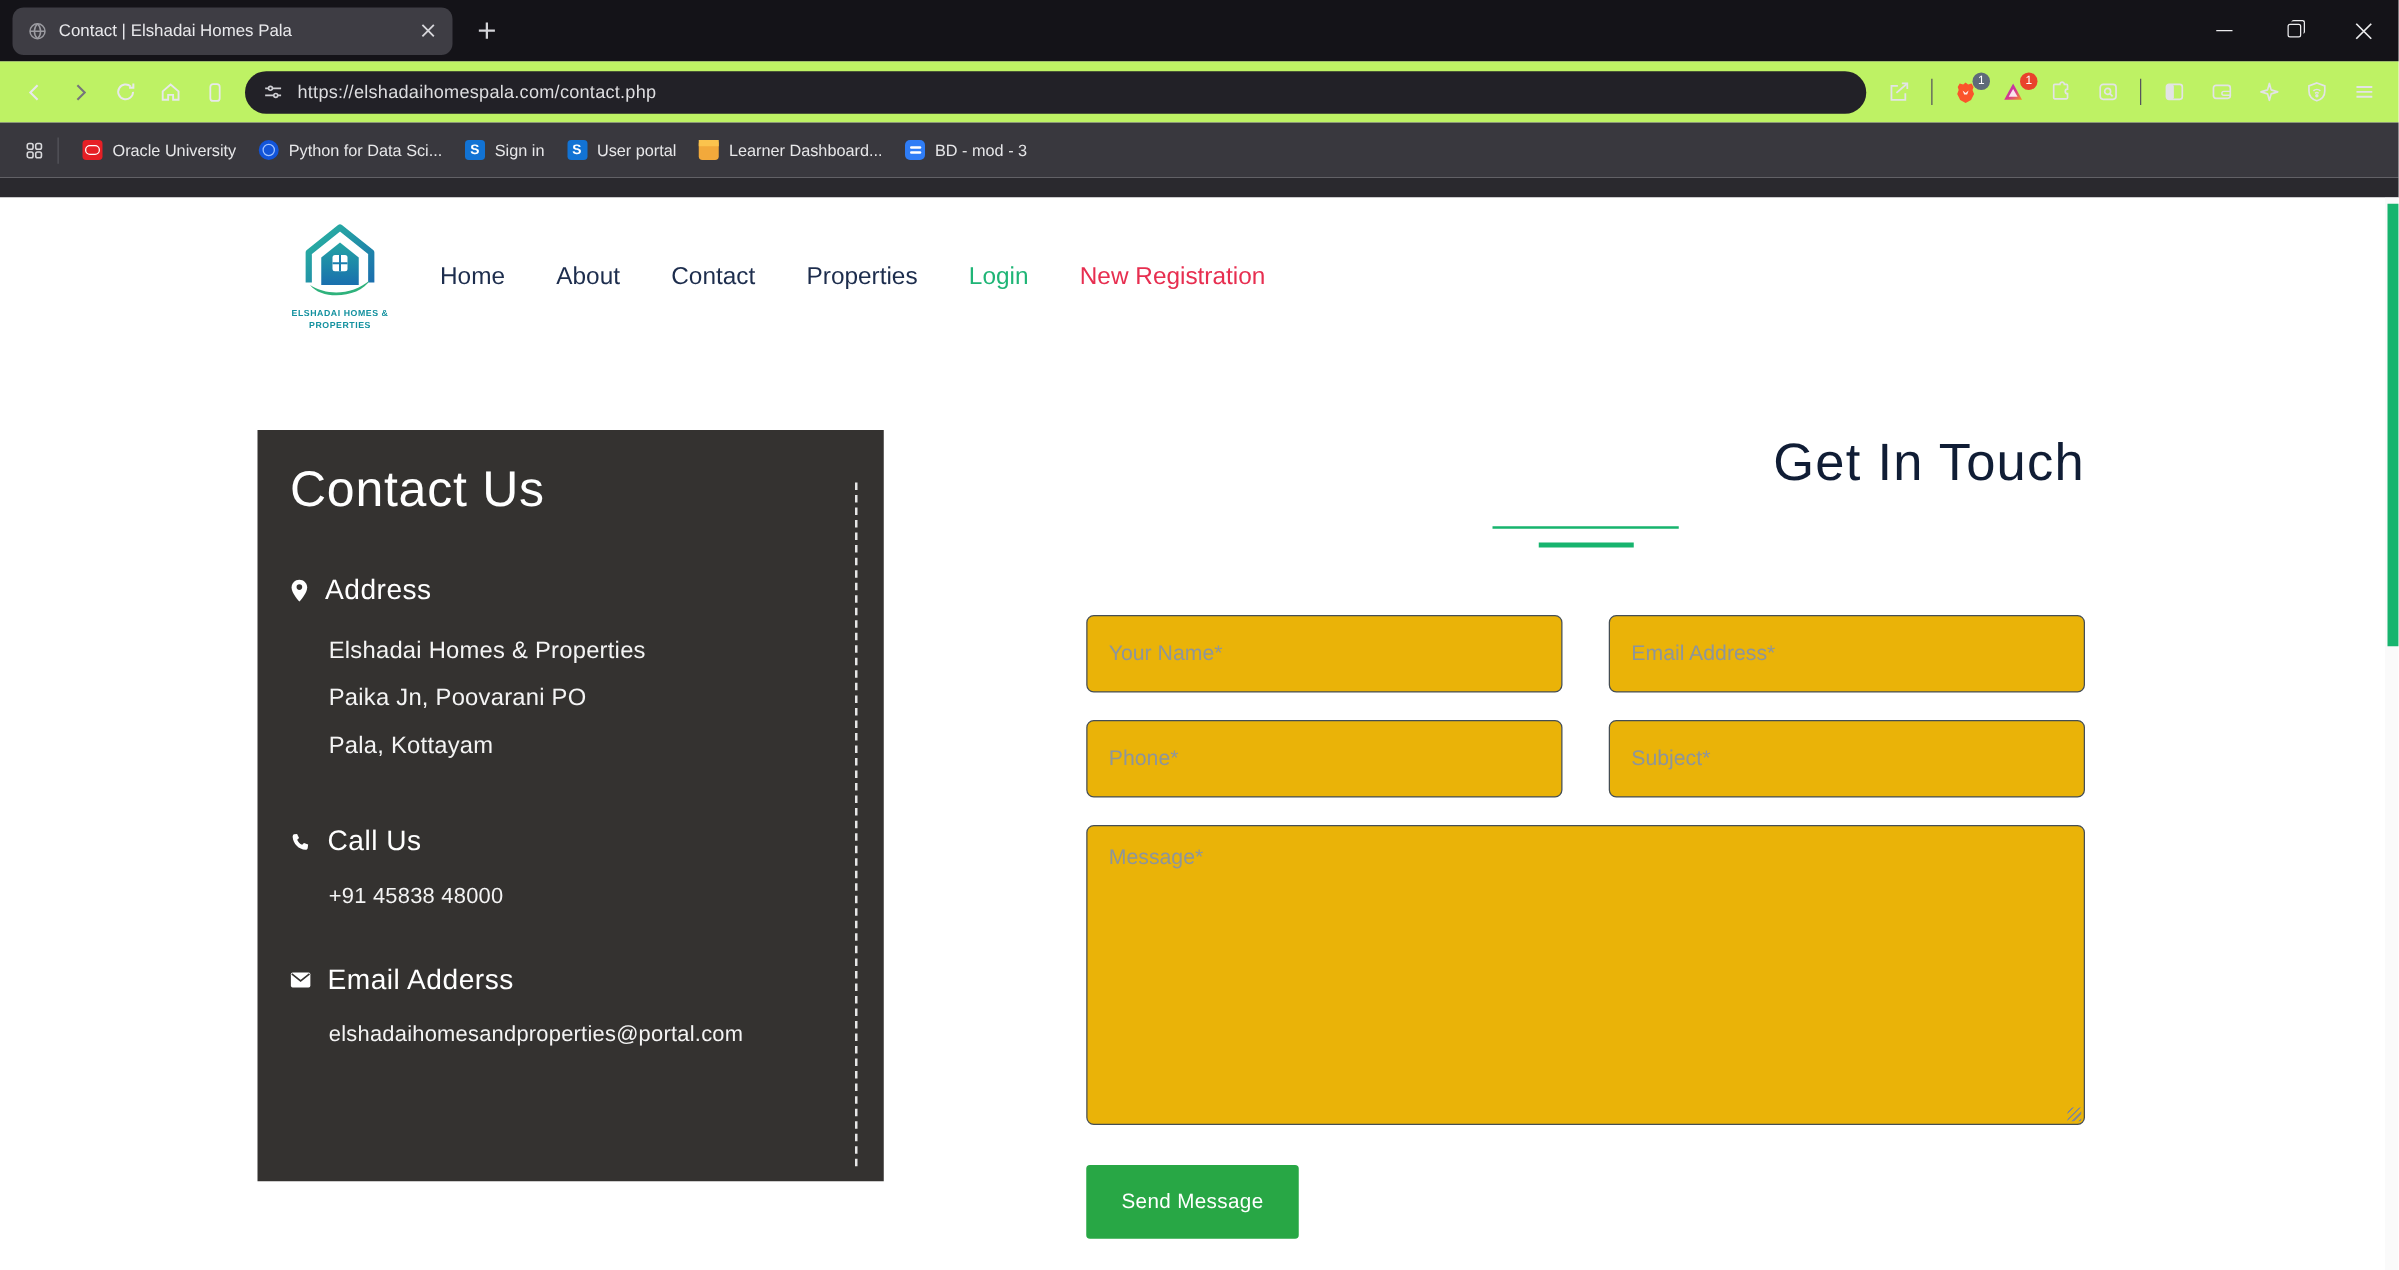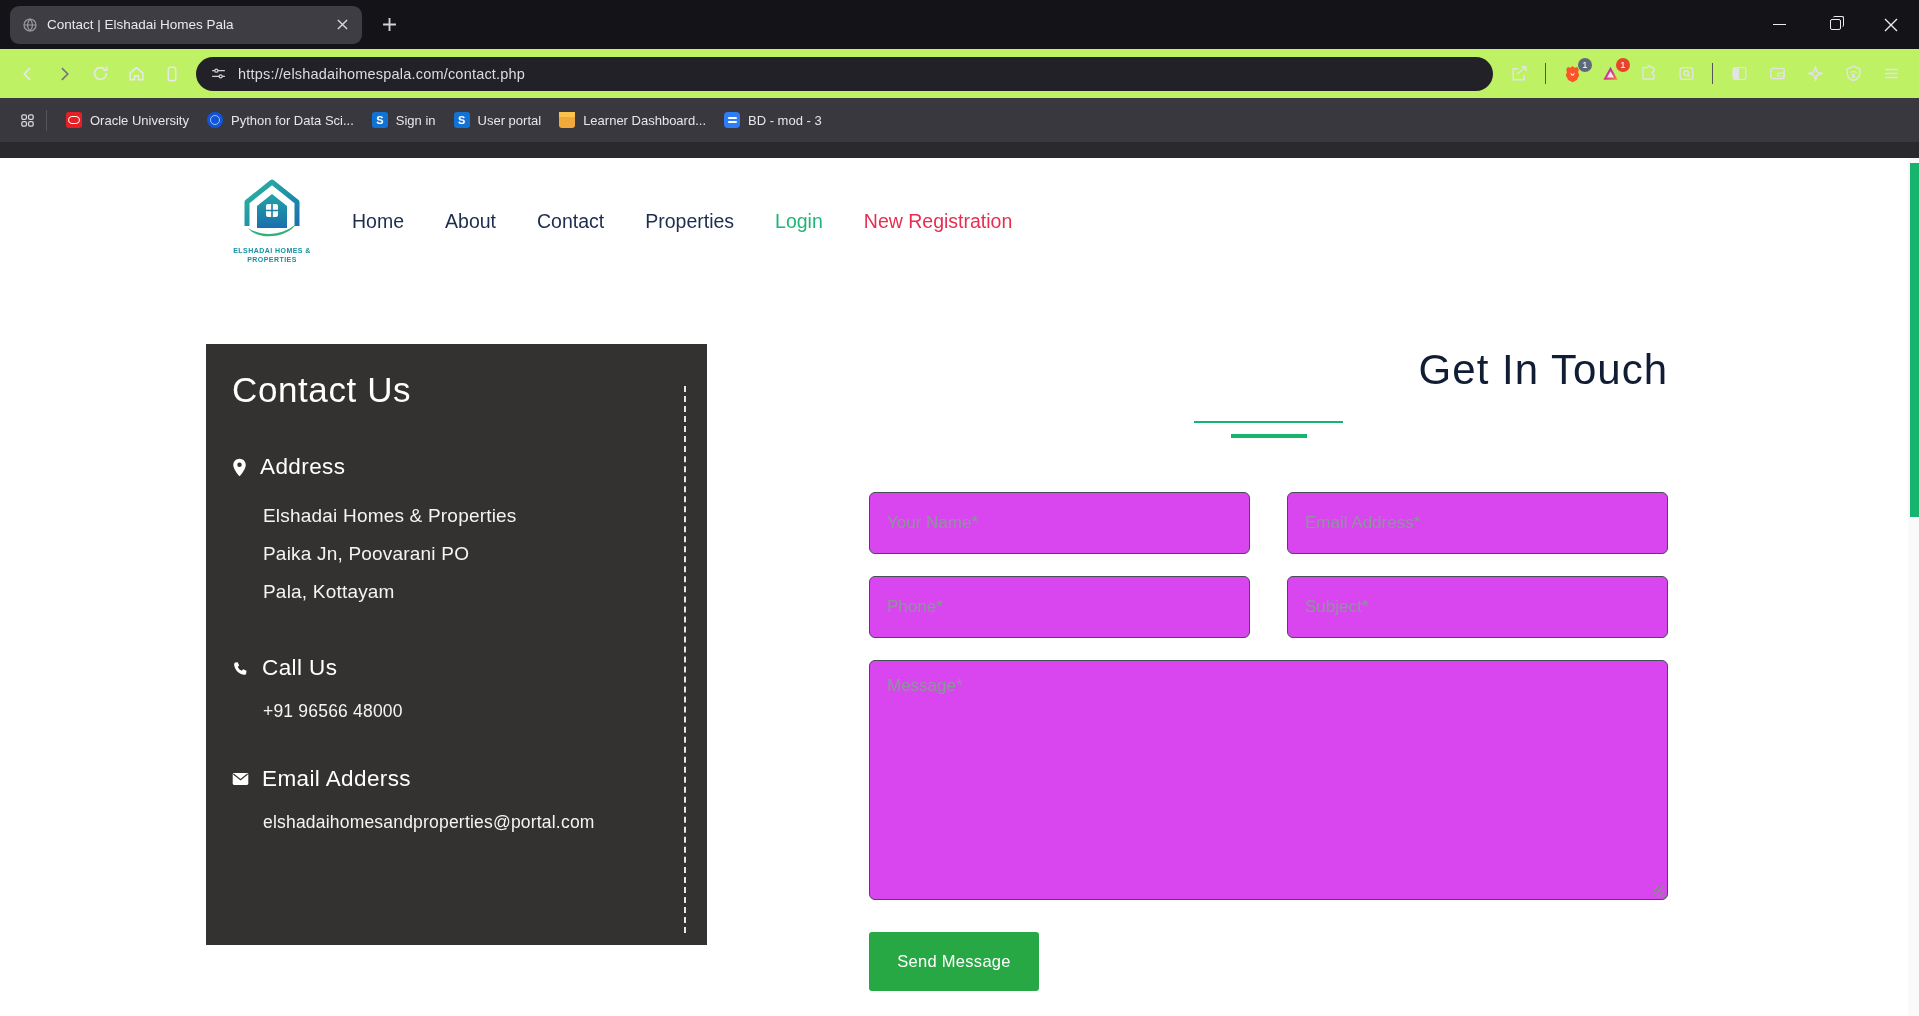--- a/index.html
+++ b/index.html
@@ -59,35 +59,35 @@
   .logo-text { font-size:7px; font-weight:bold; color:#13919f; letter-spacing:.45px; line-height:1.3; margin-top:2px; }
   .mainnav { position:absolute; left:352px; top:52px; display:flex; gap:41px; font-size:19.5px; color:var(--nav-navy,#1d2d4d); }
   .mainnav span { cursor:pointer; white-space:nowrap; }
   .nav-login { color:var(--login-green,#1fb576); }
   .nav-reg { color:var(--register-red,#e72e50); }
 
   .contact-panel { position:absolute; left:206px; top:186px; width:501px; height:601px;
                    background:var(--panel-bg,#343230); color:#fff; padding:26px 26px 0 26px; }
   .contact-panel::after { content:""; position:absolute; top:42px; bottom:12px; right:21px;
                           border-left:2px dashed rgba(255,255,255,.88); }
-  .panel-title { font-size:35px; font-weight:500; letter-spacing:.6px; }
+  .panel-title { font-size:40px; font-weight:500; letter-spacing:.6px; }
   .p-section { margin-top:44px; }
   .p-head { display:flex; align-items:center; gap:13px; font-size:22.5px; letter-spacing:.4px; }
   .p-head svg { flex:0 0 auto; }
   .p-lines { margin:17px 0 0 31px; font-size:19px; line-height:2.0; color:#f4f4f4; letter-spacing:.2px; }
   .p-line-single { margin:20px 0 0 31px; font-size:17.5px; color:#f4f4f4; letter-spacing:.2px; }
 
   .form-col { position:absolute; left:869px; top:188px; width:799px; }
   .git-title { text-align:right; font-size:42px; font-weight:500; color:var(--title-navy,#101d35); letter-spacing:1px; }
   .u-line1 { width:149px; height:2px; background:var(--accent-green,#17b46e); margin:27px auto 0; }
   .u-line2 { width:76px; height:4px; background:var(--accent-green,#17b46e); margin:11px auto 0; }
   .contact-form { margin-top:54px; display:grid; grid-template-columns:381px 381px; column-gap:37px; row-gap:22px; }
   .contact-form input, .contact-form textarea {
      border:1px solid #454e54; border-radius:6px; padding:0 17px; font-size:17px; color:#333;
-     font-family:"Liberation Sans",sans-serif; background:#d946ef; outline:none; }
+     font-family:"Liberation Sans",sans-serif; background:#eab308; outline:none; }
   .contact-form input { height:62px; }
   .contact-form input::placeholder, .contact-form textarea::placeholder { color:#8d959c; }
   .contact-form textarea { grid-column:1 / -1; height:240px; padding:15px 17px; resize:none;
      background-image:repeating-linear-gradient(135deg, transparent 0 2.5px, #8a8a8a 2.5px 3.8px);
      background-size:11px 11px; background-repeat:no-repeat; background-position:right 2px bottom 2px; }
   .submit-btn { margin-top:32px; width:170px; height:59px; background:var(--button-green,#28a745);
      color:#fff; border:none; border-radius:3px; font-size:16.5px; font-family:"Liberation Sans",sans-serif;
      cursor:pointer; letter-spacing:.3px; }
 </style>
 </head>
@@ -331,21 +331,21 @@
       </div>
     </div>
 
     <div class="p-section">
       <div class="p-head">
         <svg width="17" height="17" viewBox="0 0 24 24">
           <path d="M4.5 3.5 8 3l2.2 4.6-2.1 2.1c1 2.6 3 4.6 5.6 5.6l2.1-2.1L20.5 15l-.5 3.9c-.2 1.2-1.2 2.1-2.4 2C9.9 20.4 3.6 14.1 3 6.4c-.1-1.2.8-2.7 1.5-2.9z" fill="#fff"></path>
         </svg>
         <span>Call Us</span>
       </div>
-      <div class="p-line-single">+91 96566 48000</div>
+      <div class="p-line-single">+91 45838 48000</div>
     </div>
 
     <div class="p-section">
       <div class="p-head">
         <svg width="17" height="14" viewBox="0 0 24 19">
           <rect x="1" y="1" width="22" height="17" rx="2" fill="#fff"></rect>
           <path d="M2 2.5 12 10.5 22 2.5" fill="none" stroke="#343230" stroke-width="1.8"></path>
         </svg>
         <span>Email Adderss</span>
       </div>

